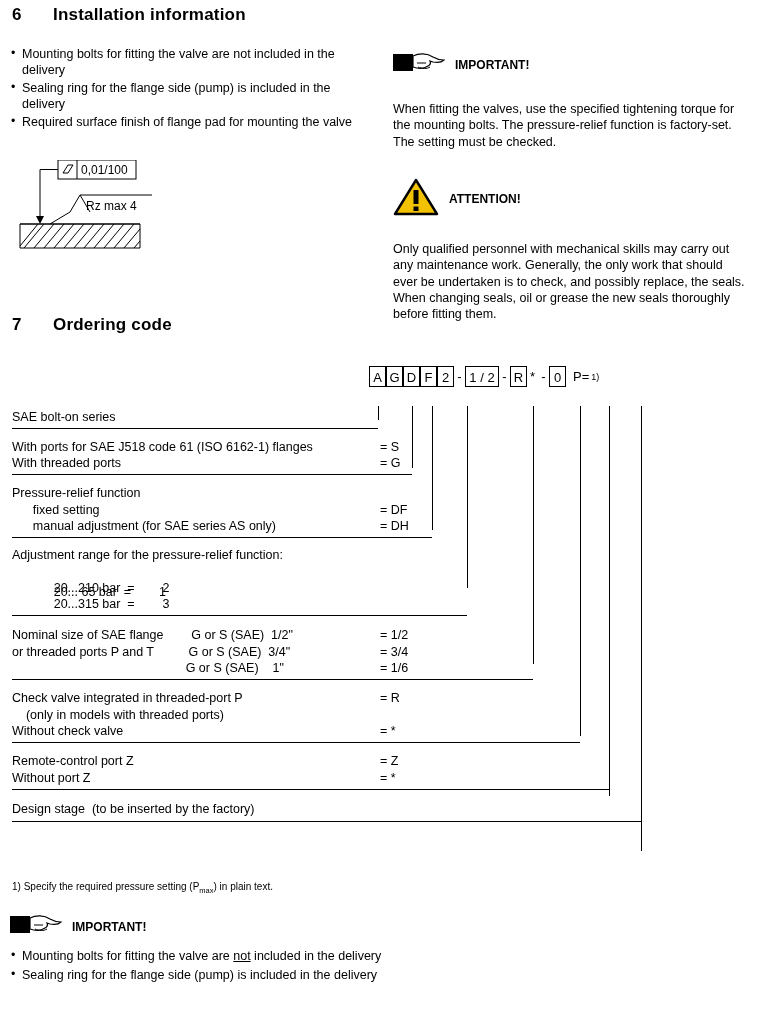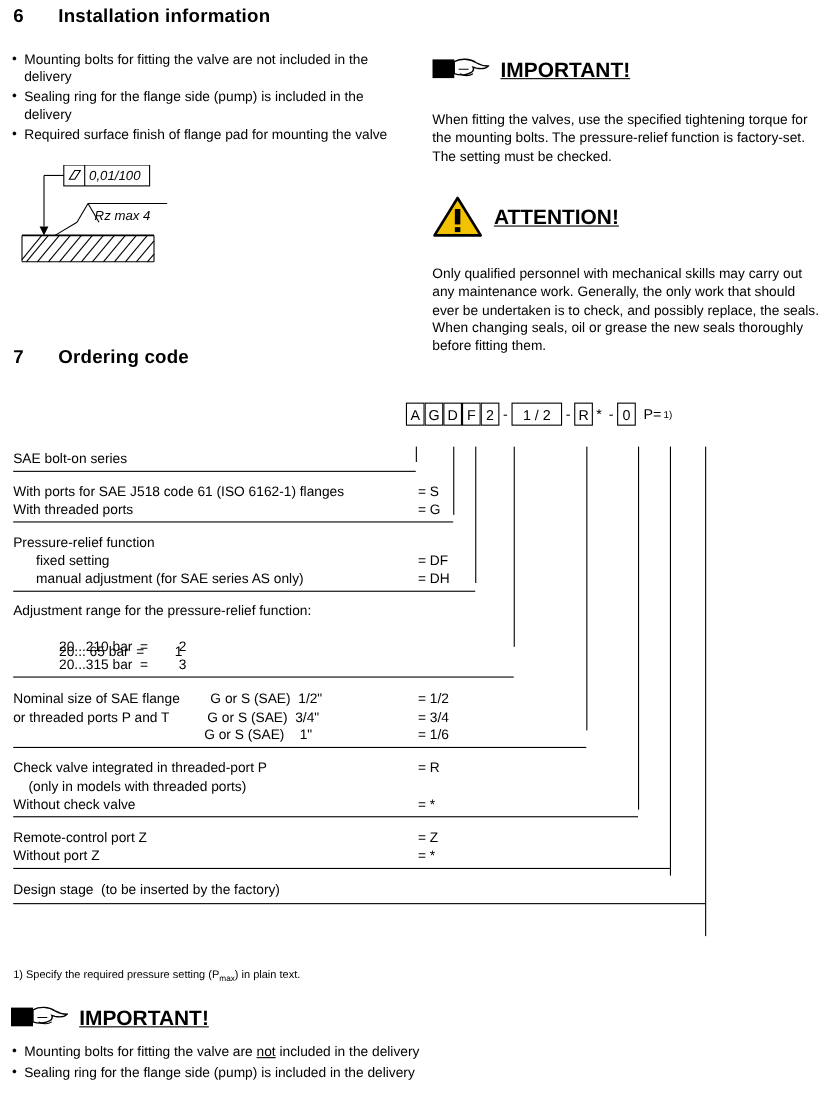--- a/index.html
+++ b/index.html
@@ -41,25 +41,24 @@
   }
   .blist .li:before {
     content: "•";
     position: absolute;
     left: 1px;
     top: -1px;
   }
 
   
   .rc-title {
-    font-size: 19px;
+    font-size: 12px;
     font-weight: bold;
     display: inline-block;
     vertical-align: middle;
-    text-decoration: underline;
   }
   .rc-body {
     line-height: 1.3;
     margin-top: 22px;
   }
 
   
   .hand-icon { display: inline-block; vertical-align: middle; margin-right: 10px; }
   .warn-icon { display: inline-block; vertical-align: middle; margin-right: 10px; }
 
@@ -71,21 +70,21 @@
   .cbox {
     border: 1px solid #000;
     width: 17px;
     height: 21px;
     line-height: 21px;
     text-align: center;
     font-size: 13px;
     box-sizing: border-box;
     background: #fff;
   }
-  .cbox.wide { width: 46px; }
+  .cbox.wide { width: 34px; }
   .sep { width: 11px; text-align: center; font-size: 13px; }
   .tail { margin-left: 7px; font-size: 13px; }
   .sup { font-size: 9px; vertical-align: super; }
 
   
   .ot { position: absolute; left: 12px; top: 396px; width: 676px; }
   .hr {
     position: absolute;
     height: 0;
     border-top: 1px solid #000;
@@ -114,21 +113,21 @@
 
   <div class="sec-num" style="left:12px; top:5px;">6</div>
   <div class="sec-head" style="left:53px; top:5px;">Installation information</div>
 
   <div class="blist" style="left:10px; top:47px; width:355px;">
     <div class="li">Mounting bolts for fitting the valve are not included in the delivery</div>
     <div class="li">Sealing ring for the flange side (pump) is included in the delivery</div>
     <div class="li">Required surface finish of flange pad for mounting the valve</div>
   </div>
 
-  <div class="drawing" style="left:10px; top:150px; width:350px; height:110px;font-style:italic;">
+  <div class="drawing" style="left:10px; top:160px; width:350px; height:110px;">
     <svg width="350" height="110" viewBox="0 0 350 110">
 
       <rect x="48" y="0" width="78" height="19" fill="none" stroke="#000" stroke-width="1"></rect>
       <line x1="67" y1="0" x2="67" y2="19" stroke="#000" stroke-width="1"></line>
 
       <polygon points="53,13 58,5 63,5 58,13" fill="none" stroke="#000" stroke-width="1"></polygon>
       <text x="71" y="14" font-family="Liberation Sans, sans-serif" font-size="12">0,01/100</text>
 
       <line x1="48" y1="9.5" x2="30" y2="9.5" stroke="#000" stroke-width="1"></line>
       <line x1="30" y1="9.5" x2="30" y2="56" stroke="#000" stroke-width="1"></line>

